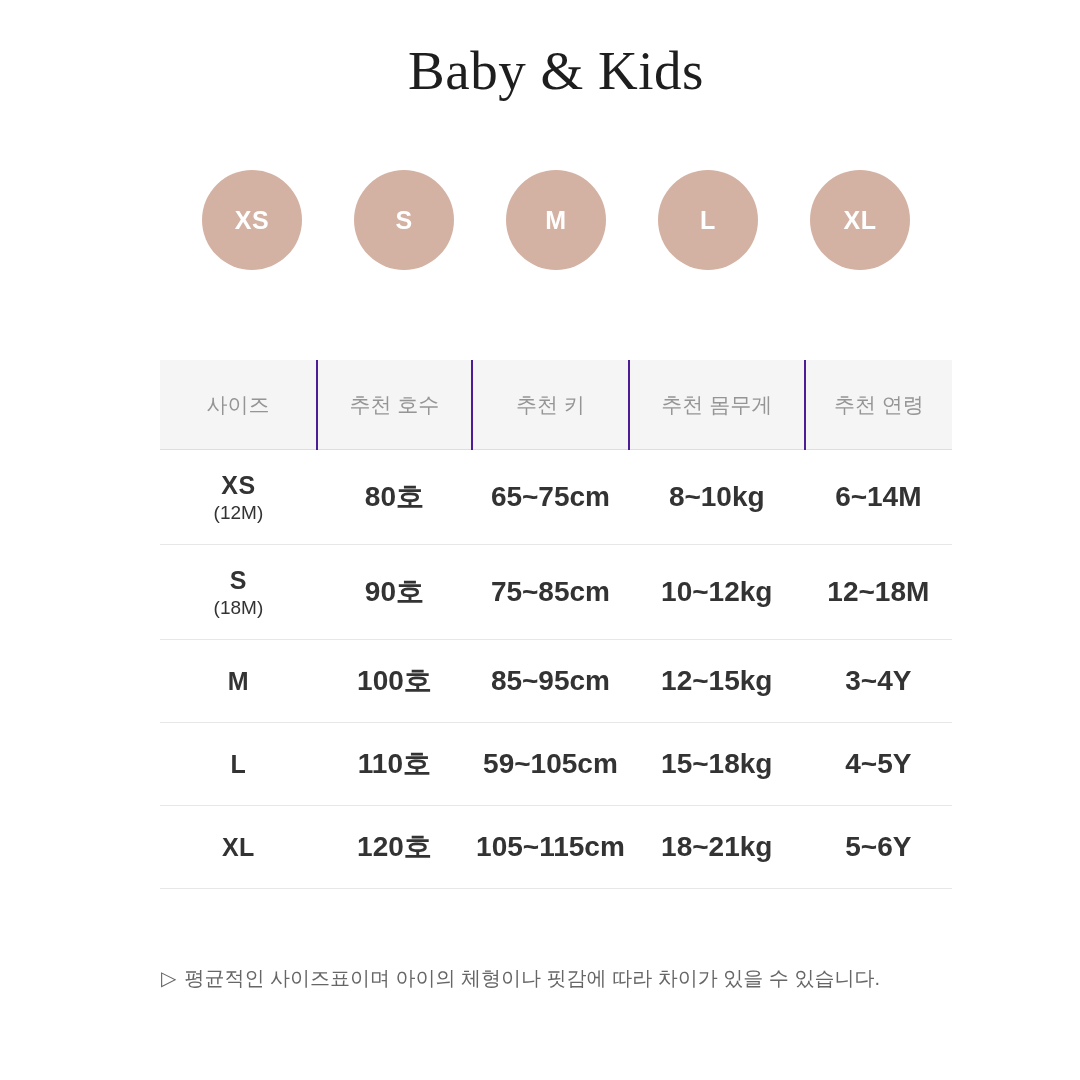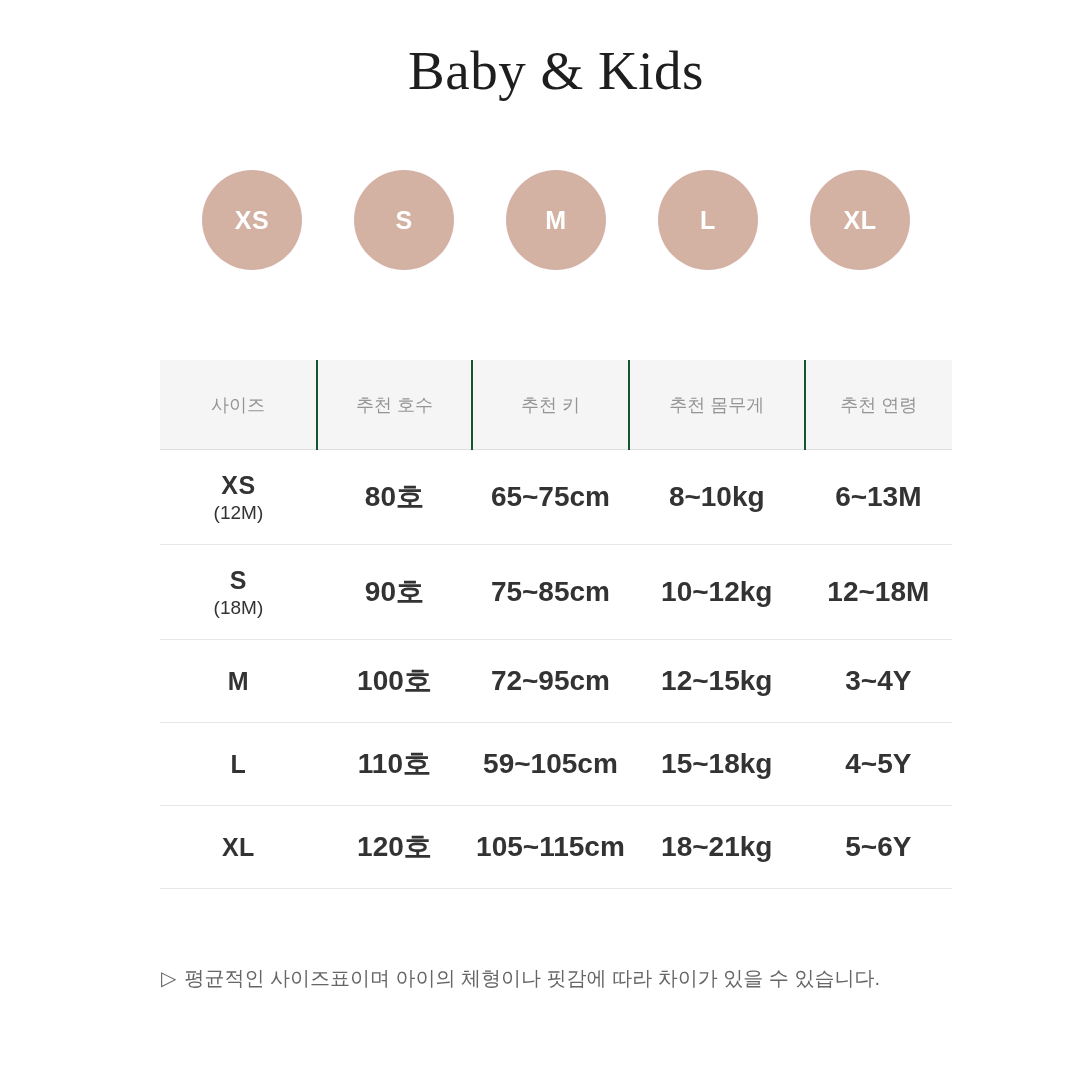--- a/index.html
+++ b/index.html
@@ -63,27 +63,27 @@
   }
   .size-table col.c1 { width: 19.8%; }
   .size-table col.c2 { width: 19.6%; }
   .size-table col.c3 { width: 19.8%; }
   .size-table col.c4 { width: 22.2%; }
   .size-table col.c5 { width: 18.6%; }
 
   .size-table thead th {
     background: var(--header-bg, #f4f5f4);
     color: var(--header-text, #959595);
-    font-size: 18px;
+    font-size: 21px;
     font-weight: 400;
     height: 87px;
     border-bottom: 1px solid var(--header-divider, #dedede);
   }
   .size-table thead th + th {
-    border-left: 2px solid #14532d;
+    border-left: 2px solid #4c1d95;
   }
 
   .size-table tbody td {
     color: var(--cell-text, #333333);
     font-size: 28px;
     font-weight: 700;
     border-bottom: 1px solid var(--divider, #e7e7e7);
     vertical-align: middle;
   }
   .size-table tbody tr.tall td { height: 92px; }
@@ -157,38 +157,38 @@
     </thead>
     <tbody>
       <tr class="tall">
         <td>
           <div class="size-main">XS</div>
           <div class="size-sub">(12M)</div>
         </td>
         <td>80호</td>
         <td>65~75cm</td>
         <td>8~10kg</td>
-        <td>6~13M</td>
+        <td>6~14M</td>
       </tr>
       <tr class="tall">
         <td>
           <div class="size-main">S</div>
           <div class="size-sub">(18M)</div>
         </td>
         <td>90호</td>
         <td>75~85cm</td>
         <td>10~12kg</td>
         <td>12~18M</td>
       </tr>
       <tr class="normal">
         <td>
           <div class="size-main">M</div>
         </td>
         <td>100호</td>
-        <td>72~95cm</td>
+        <td>85~95cm</td>
         <td>12~15kg</td>
         <td>3~4Y</td>
       </tr>
       <tr class="normal">
         <td>
           <div class="size-main">L</div>
         </td>
         <td>110호</td>
         <td>59~105cm</td>
         <td>15~18kg</td>

